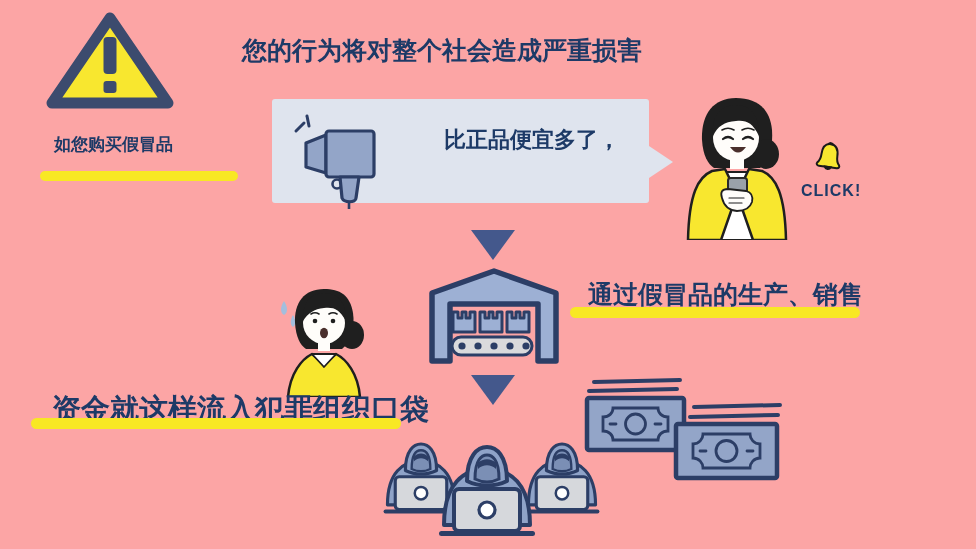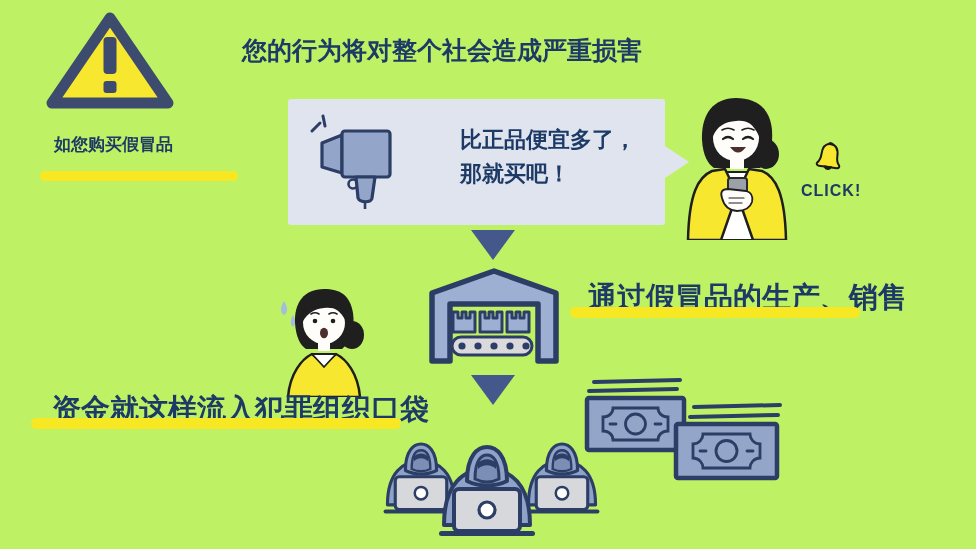--- a/index.html
+++ b/index.html
@@ -1,31 +1,31 @@
 <!DOCTYPE html>
 <html><head>
 <meta charset="utf-8">
 <style>
   html,body{margin:0;padding:0;background:#ffffff;}
   .canvas{
-    position:relative;width:976px;height:549px;background:#bef264;overflow:hidden;
+    position:relative;width:976px;height:549px;background:#fca5a5;overflow:hidden;
     font-family:"Liberation Sans","DejaVu Sans",sans-serif;
   }
   .abs{position:absolute;}
   .cjk{color:#1d3a67;font-weight:600;white-space:nowrap;letter-spacing:0px;}
   .page-title{left:242px;top:34px;font-size:25px;}
   .label-buy{left:54px;top:133px;font-size:17px;}
-  .label-production{left:588px;top:278px;font-size:29px;}
+  .label-production{left:588px;top:278px;font-size:25px;}
   .label-funds{left:52px;top:390px;font-size:29px;}
   .hl{background:#f8e824;border-radius:6px;}
   .hl-buy{left:40px;top:171px;width:198px;height:10px;}
   .hl-production{left:570px;top:307px;width:290px;height:11px;}
   .hl-funds{left:31px;top:418px;width:370px;height:11px;}
   .bubble{
-    left:288px;top:99px;width:377px;height:126px;background:#dfe4ee;border-radius:3px;
+    left:272px;top:99px;width:377px;height:104px;background:#dfe4ee;border-radius:3px;
   }
   .bubble-tail{
     position:absolute;left:100%;top:47px;width:0;height:0;
     border-top:16px solid transparent;border-bottom:16px solid transparent;
     border-left:24px solid #dfe4ee;
   }
   .bubble-text{
     position:absolute;left:172px;top:24px;font-size:22px;line-height:34px;
     color:#1d3a67;font-weight:600;white-space:nowrap;
   }
@@ -65,21 +65,20 @@
         <path d="M21,7 L23,17" stroke="#2c3e66" stroke-width="3" stroke-linecap="round"></path>
         <path d="M20,34 L40,26 L40,64 L20,58 Z" fill="#93a5c8" stroke="#2c3e66" stroke-width="3.2" stroke-linejoin="round"></path>
         <rect x="40" y="22" width="48" height="46" rx="3" fill="#93a5c8" stroke="#2c3e66" stroke-width="3.2"></rect>
         <circle cx="51" cy="75" r="4.5" fill="none" stroke="#2c3e66" stroke-width="2.6"></circle>
         <path d="M54,68 L73,68 L70,89 C70,94 58,94 56,89 Z" fill="#93a5c8" stroke="#2c3e66" stroke-width="3.2" stroke-linejoin="round"></path>
         <path d="M63,93 L63,100" stroke="#2c3e66" stroke-width="2.6" stroke-linecap="round"></path>
       </svg>
     </div>
     <div class="bubble-text">
       <div>比正品便宜多了，</div>
-      <div>那就买吧！</div>
     </div>
   </div>
 
   <div class="abs" style="left:676px;top:94px;">
     <svg width="130" height="146" viewBox="0 0 130 146">
       <path d="M60,4 C36,4 25,22 26,46 C27,62 32,70 38,74 L84,74 C94,66 97,52 96,36 C94,14 80,4 60,4 Z" fill="#1f1f1f"></path>
       <ellipse cx="90" cy="60" rx="13" ry="15" fill="#1f1f1f"></ellipse>
       <ellipse cx="60" cy="44" rx="23" ry="23" fill="#fffdfa"></ellipse>
       <path d="M37,42 C35,18 48,11 60,11 C76,11 84,24 83,42 C76,28 70,26 60,27 C48,28 42,32 37,42 Z" fill="#1f1f1f"></path>
       <path d="M46,36 Q52,32.5 58,36" fill="none" stroke="#1f1f1f" stroke-width="1.6" stroke-linecap="round"></path>

